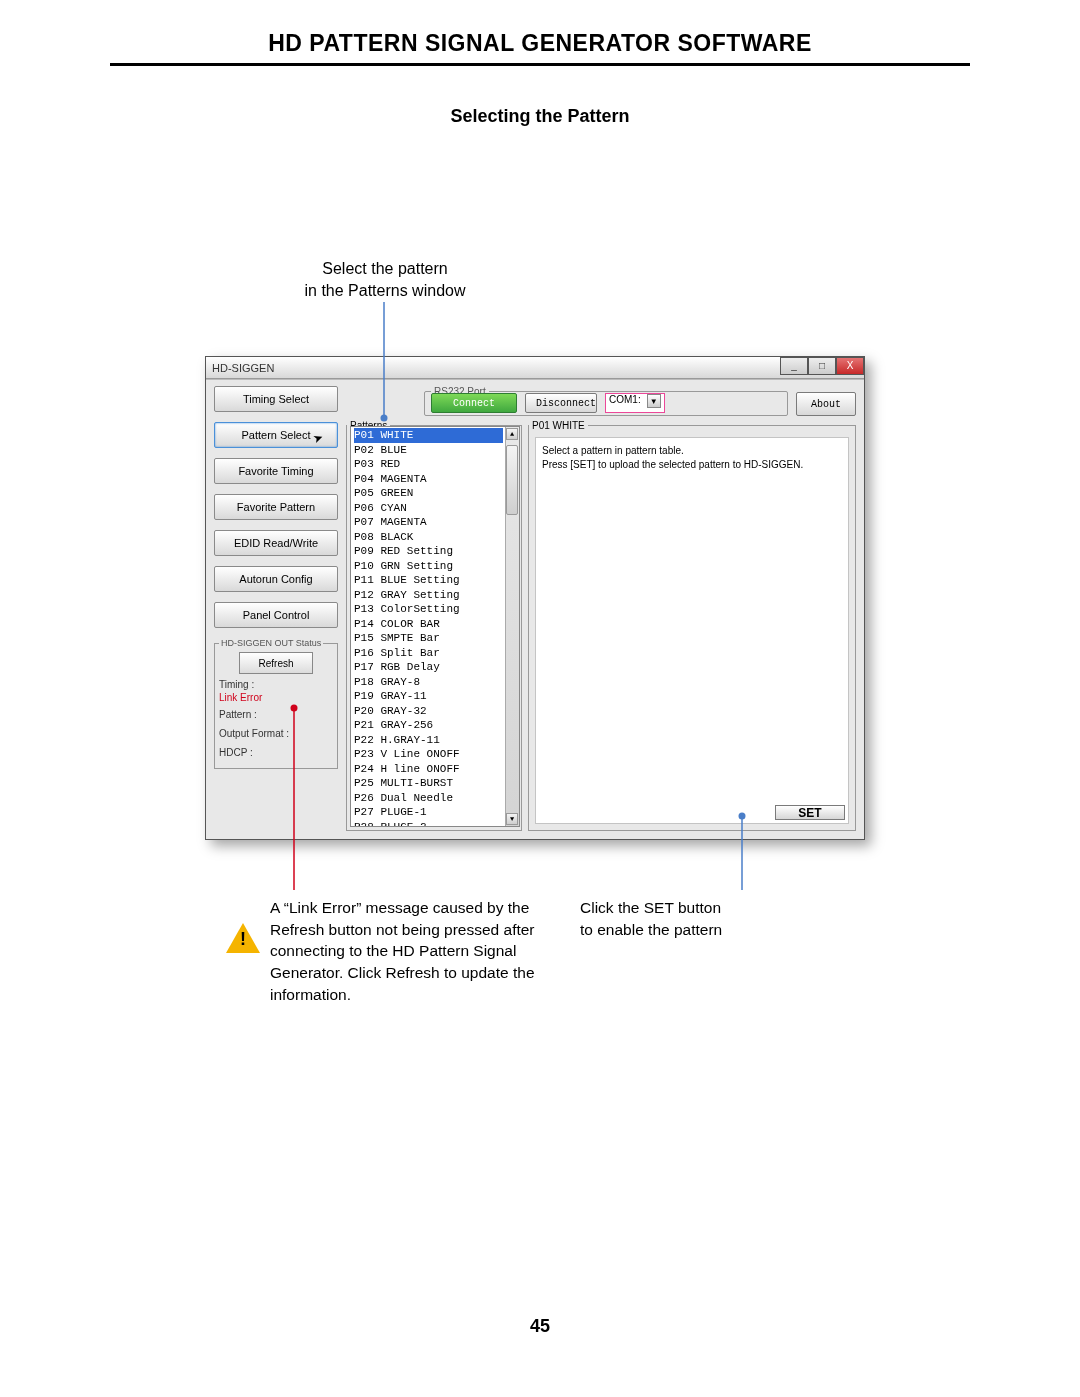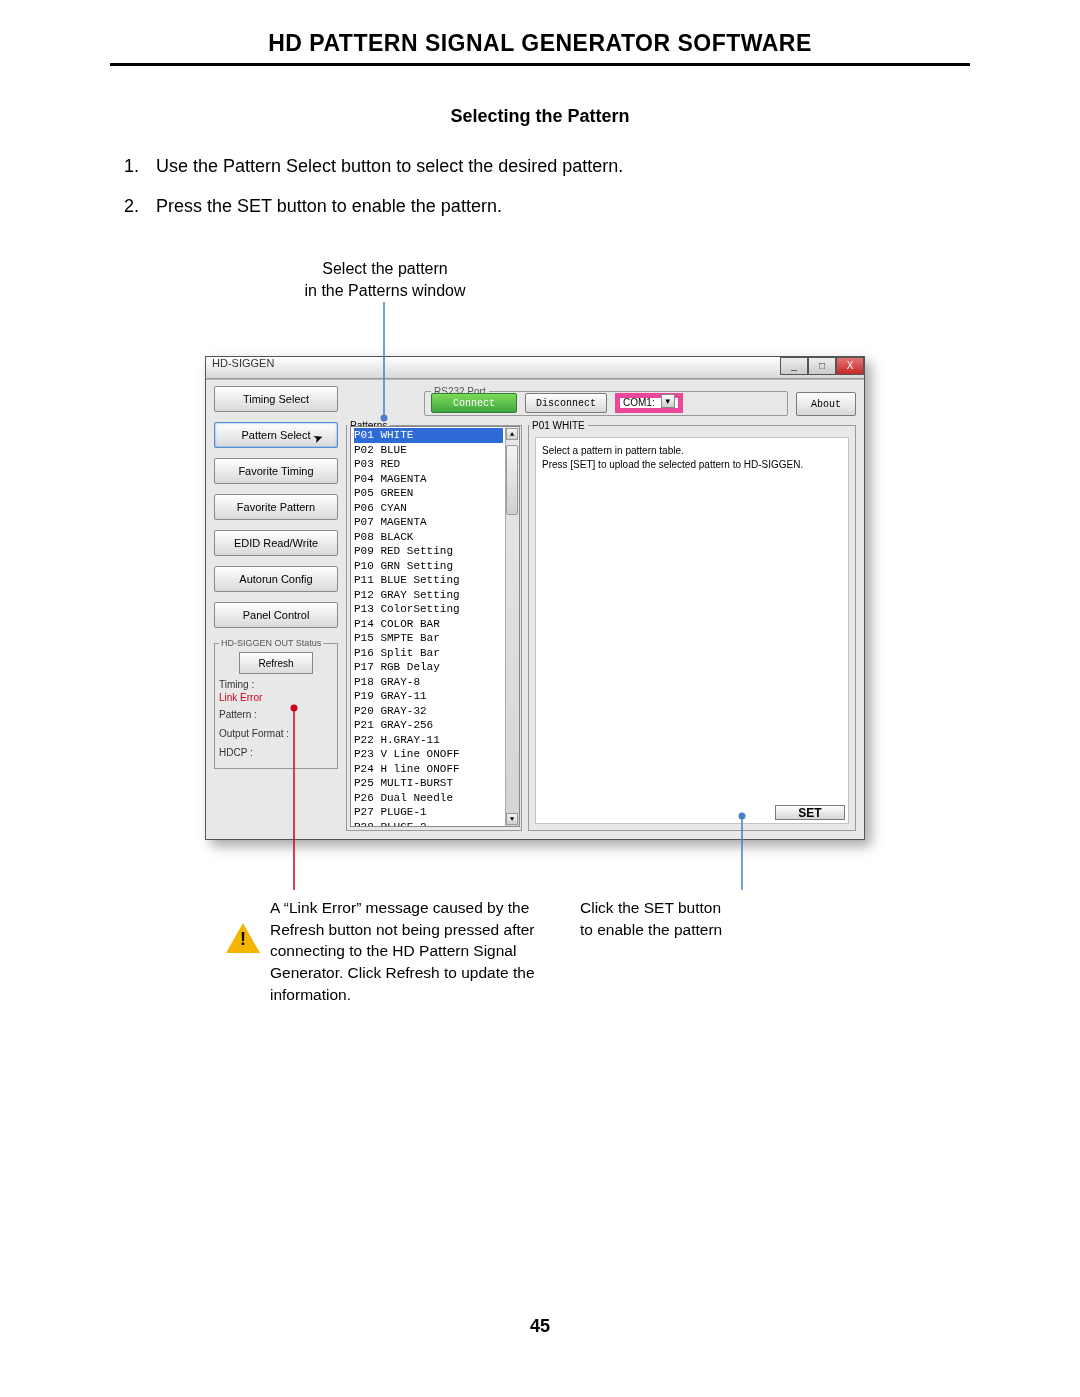--- a/index.html
+++ b/index.html
@@ -10,39 +10,39 @@
   .section-title { font-size: 18px; font-weight: bold; text-align: center; margin-top: 40px; }
   ol.instructions { list-style: decimal; margin: 26px 0 0 34px; font-size: 18px; }
   ol.instructions li { margin-bottom: 14px; padding-left: 12px; line-height: 1.45; }
   .callout-top { position: absolute; left: 265px; top: 258px; width: 240px; font-size: 16px; line-height: 1.35; text-align: center; }
   .page-number { position: absolute; bottom: 60px; left: 0; right: 0; text-align: center; font-size: 18px; font-weight: bold; }
 
   
   .shot { position: absolute; left: 205px; top: 356px; width: 660px; height: 484px;
           box-shadow: 6px 6px 12px rgba(0,0,0,.35); border: 1px solid #555; background: #dcdcdc; }
   .titlebar { height: 22px; background: linear-gradient(#fff,#d8d8d8); border-bottom: 1px solid #999;
-              display: flex; align-items: flex-start; font-size: 11px; color: #333; padding-left: 6px; position: relative; }
+              display: flex; align-items: center; font-size: 11px; color: #333; padding-left: 6px; position: relative; }
   .winbtns { position: absolute; right: 0; top: 0; height: 18px; display: flex; }
   .wbtn { width: 28px; height: 18px; border: 1px solid #555; background: linear-gradient(#eee,#ccc);
           font-size: 10px; text-align: center; line-height: 16px; color:#333; }
   .wbtn.close { background: linear-gradient(#e57373,#c62828); color:#fff; }
   .client { position: absolute; left:0; right:0; top:22px; bottom:0; background: #e8e8e8; border-top:1px solid #bbb; }
 
   
   .topbar { position:absolute; left:218px; right:8px; top:6px; height:30px; }
   fieldset.rs232 { position:absolute; left:0; right:68px; top:0; height:30px; border:1px solid #999;
                    border-radius:2px; font-size:10px; padding:0 6px; }
   fieldset.rs232 legend { font-size:10px; padding:0 3px; color:#555; }
   .rs232-row { display:flex; align-items:center; gap:8px; margin-top:-4px; }
   .btn { height:20px; border:1px solid #7a7a7a; background:linear-gradient(#fff,#d8d8d8);
          font-size:10px; padding:0 10px; border-radius:2px; cursor:pointer;font-family:Liberation Mono, monospace; }
   .btn.connect { background:linear-gradient(#7ed957,#3fa83f); color:#fff; border-color:#2e7d32; width:86px; }
-  .btn.disconnect { width:82px; }
-  .combo { height:20px; border:5px solid #ec4899; background:#fff; font-size:10px; padding:0 3px;
-           display:flex; align-items:flex-end; gap:6px; }
+  .btn.disconnect { width:72px; }
+  .combo { height:20px; border:1px solid #ec4899; background:#fff; font-size:10px; padding:0 3px;
+           display:flex; align-items:flex-start; gap:6px; }
   .combo .arrow { border:1px solid #888; width:14px; height:14px; display:inline-flex; align-items:center;
                   justify-content:center; font-size:8px; background:linear-gradient(#fff,#ccc); }
   .btn.about { position:absolute; right:0; top:6px; height:24px; width:60px; font-size:10px; }
 
   
   .sidebar { position:absolute; left:8px; top:6px; width:124px; }
   .sidebtn { width:100%; height:26px; margin-bottom:10px; border:1px solid #8a8a8a; border-radius:2px;
              background:linear-gradient(#fff,#d9d9d9); font-size:11px; cursor:pointer; position:relative; }
   .sidebtn.active { border:1px solid #4a90d9; box-shadow: inset 0 0 2px #4a90d9; }
   .cursor { position:absolute; right:14px; bottom:2px; font-size:12px; transform: rotate(-20deg); }
@@ -95,24 +95,20 @@
               border-bottom:30px solid #000; position:absolute; left:0; top:-1px; z-index:-1; transform:scale(1.07); }
   .warn-mark { position:absolute; left:0; top:6px; width:34px; text-align:center; font-weight:bold; font-size:18px; }
 </style>
 </head>
 <body>
 
 <div class="page">
   <div class="page-title">HD PATTERN SIGNAL GENERATOR SOFTWARE</div>
   <hr class="hr">
   <div class="section-title">Selecting the Pattern</div>
-  <ol class="instructions">
-    <li>Use the Pattern Select button to select the desired pattern.</li>
-    <li>Press the SET button to enable the pattern.</li>
-  </ol>
 
   <div class="callout-top">
     <div>Select the pattern</div>
     <div>in the Patterns window</div>
   </div>
 
   <div class="shot">
     <div class="titlebar">
       <span>HD-SIGGEN</span>
       <div class="winbtns">

